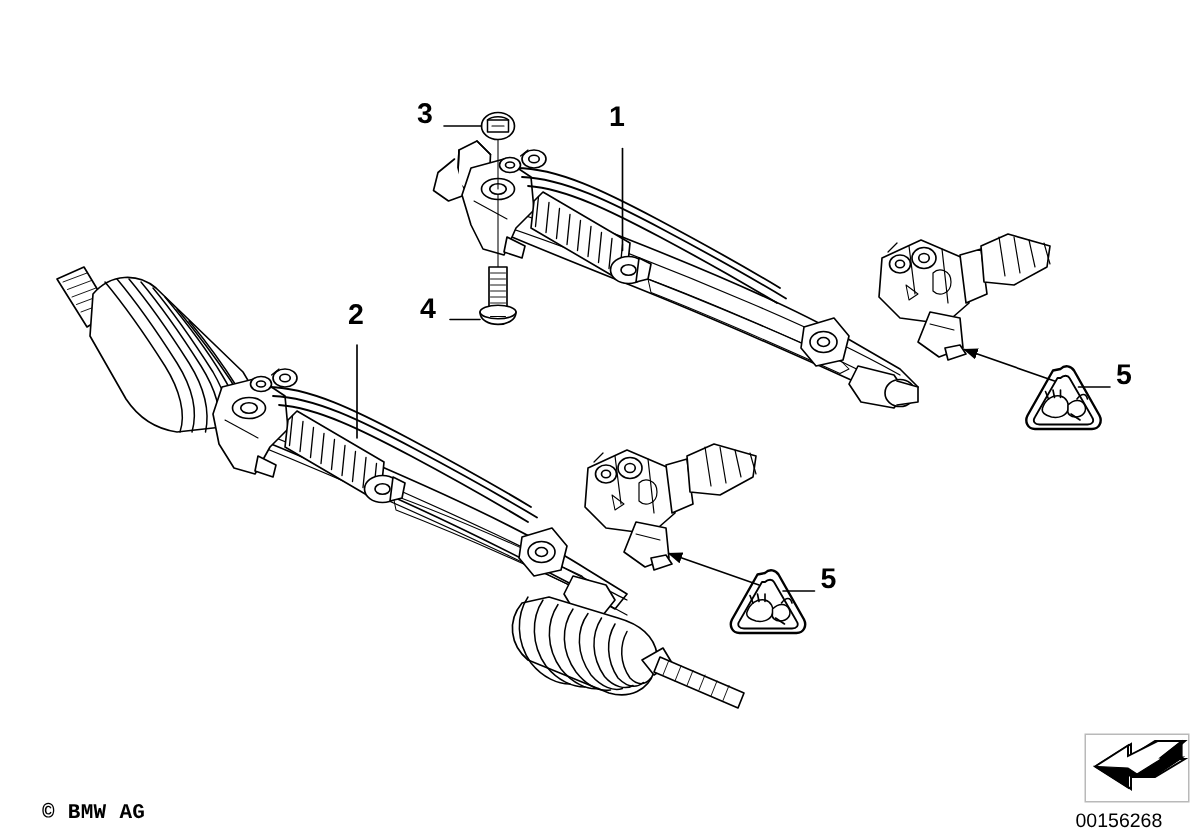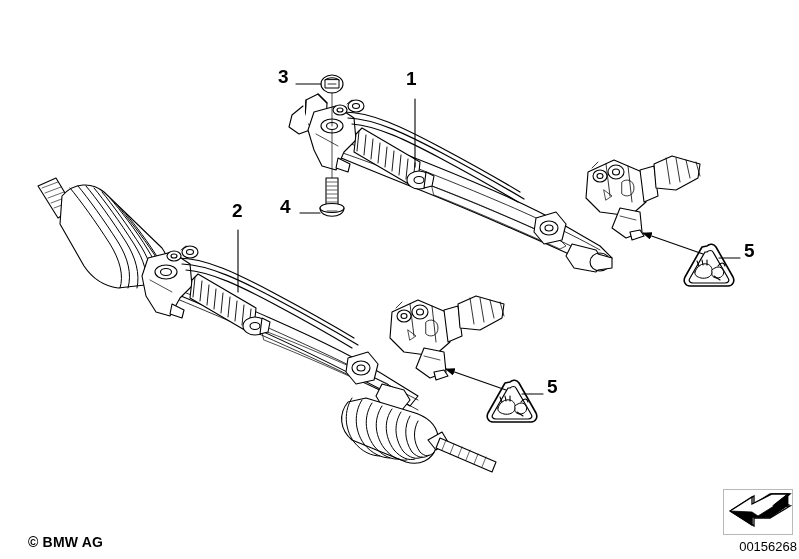--- a/index.html
+++ b/index.html
@@ -31,33 +31,33 @@
     font-weight: bold;
     font-size: 19px;
     color: #000000;
     line-height: 1;
     user-select: none;
   }
   #copyright {
     position: absolute;
     left: 28px;
     top: 534px;
-    font-family: Liberation Sans, sans-serif;
+    font-family: Liberation Mono, monospace;
     font-weight: bold;
     font-size: 14px;
     letter-spacing: 0.2px;
     color: #000000;
     white-space: nowrap;
   }
   #diagram-number {
     position: absolute;
     left: 717px;
     top: 539px;
     width: 80px;
-    text-align: right;
+    text-align: left;
     font-family: "Liberation Sans", sans-serif;
     font-size: 13px;
     color: #000000;
     white-space: nowrap;
   }
   #arrow-box {
     position: absolute;
     left: 723px;
     top: 489px;
     width: 70px;

